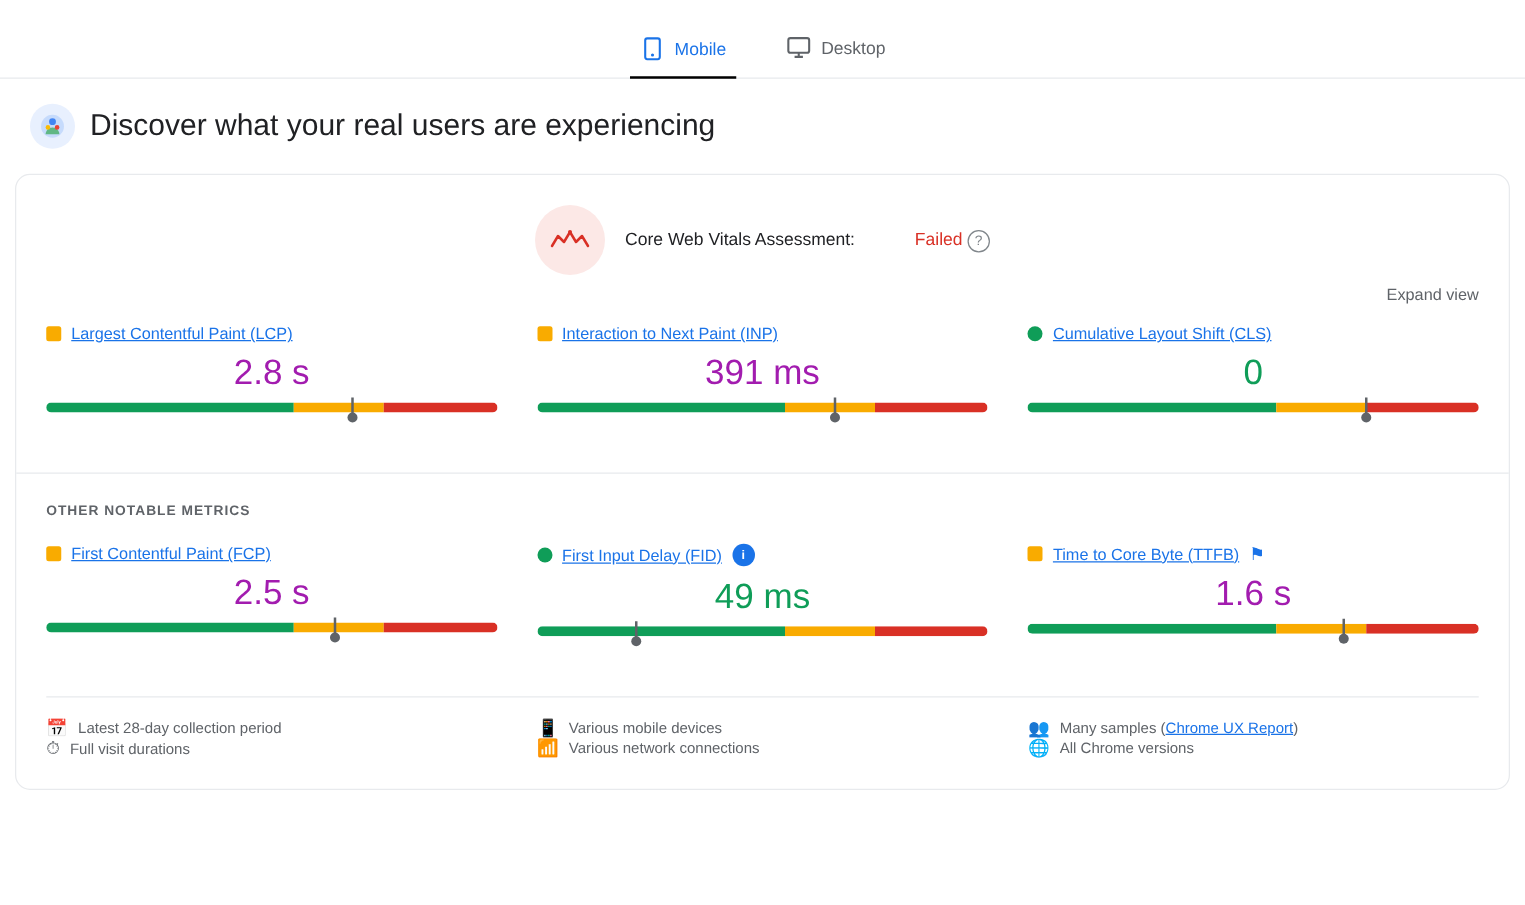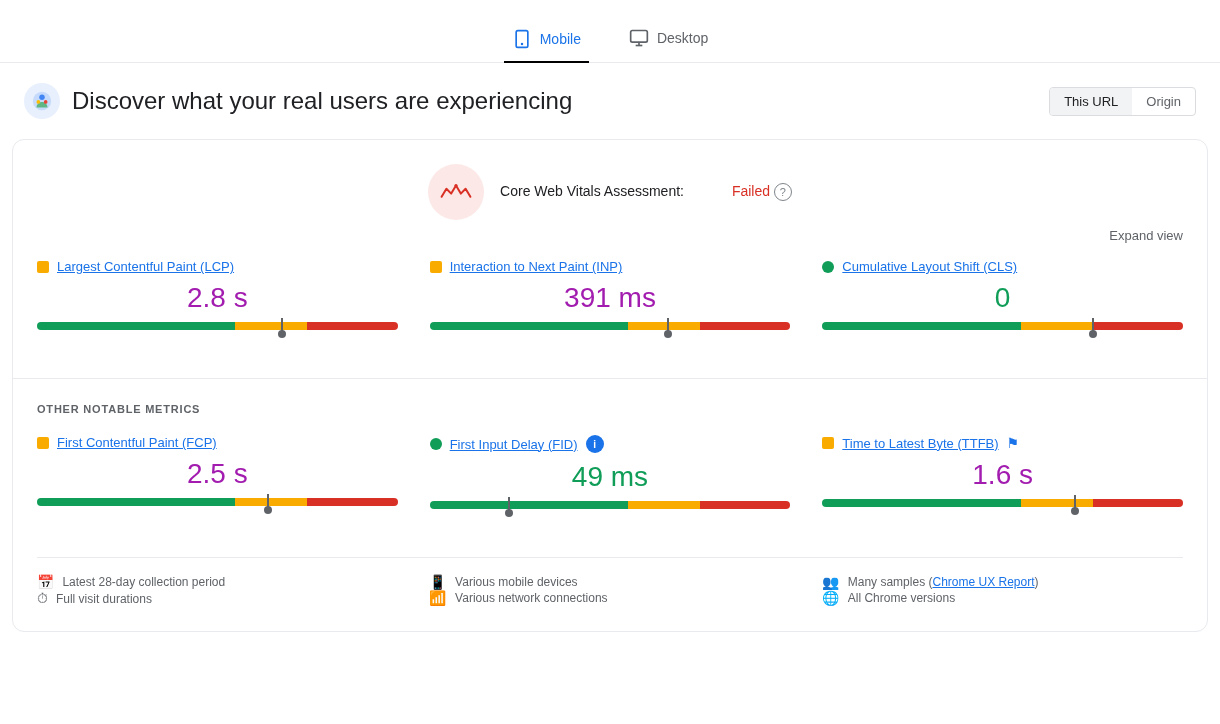--- a/index.html
+++ b/index.html
@@ -296,24 +296,20 @@
         <svg width="22" height="22" viewBox="0 0 24 24" fill="none">
           <circle cx="12" cy="12" r="10" fill="#4285f4" opacity="0.2"></circle>
           <circle cx="12" cy="8" r="3" fill="#4285f4"></circle>
           <path d="M6 19c0-3.3 2.7-6 6-6s6 2.7 6 6" fill="#34a853" opacity="0.7"></path>
           <circle cx="8" cy="13" r="2" fill="#fbbc04"></circle>
           <circle cx="16" cy="13" r="2" fill="#ea4335"></circle>
         </svg>
       </div>
       <span class="header-title">Discover what your real users are experiencing</span>
     </div>
-    <div class="url-toggle">
-      <button class="active">This URL</button>
-      <button>Origin</button>
-    </div>
   </div>
 
   <div class="main-card">
 
     <div class="assessment-header">
       <div class="assessment-icon">
         <svg width="32" height="20" viewBox="0 0 40 24" fill="none">
           <polyline points="2,18 8,8 14,14 20,4 26,14 32,8 38,18" stroke="#d93025" stroke-width="2.5" fill="none" stroke-linecap="round" stroke-linejoin="round"></polyline>
           <circle cx="20" cy="4" r="2" fill="#d93025"></circle>
         </svg>
@@ -407,21 +403,21 @@
               <div class="bar-segment bar-green" style="flex: 55 1 0%;"></div>
               <div class="bar-segment bar-orange" style="flex: 20 1 0%;"></div>
               <div class="bar-segment bar-red" style="flex: 25 1 0%;"></div>
             </div>
             <div class="progress-marker" style="left: 22%;"></div>
           </div>
         </div>
         <div class="metric-item">
           <div class="metric-label-row">
             <div class="metric-dot orange"></div>
-            <span class="metric-label">Time to Latest Byte (TTFB)</span>
+            <span class="metric-label">Time to Core Byte (TTFB)</span>
             <span style="font-size: 14px; color: rgb(26, 115, 232);">⚑</span>
           </div>
           <div class="metric-value">1.6 s</div>
           <div class="progress-bar-container">
             <div class="progress-bar-track">
               <div class="bar-segment bar-green" style="flex: 55 1 0%;"></div>
               <div class="bar-segment bar-orange" style="flex: 20 1 0%;"></div>
               <div class="bar-segment bar-red" style="flex: 25 1 0%;"></div>
             </div>
             <div class="progress-marker" style="left: 70%;"></div>

